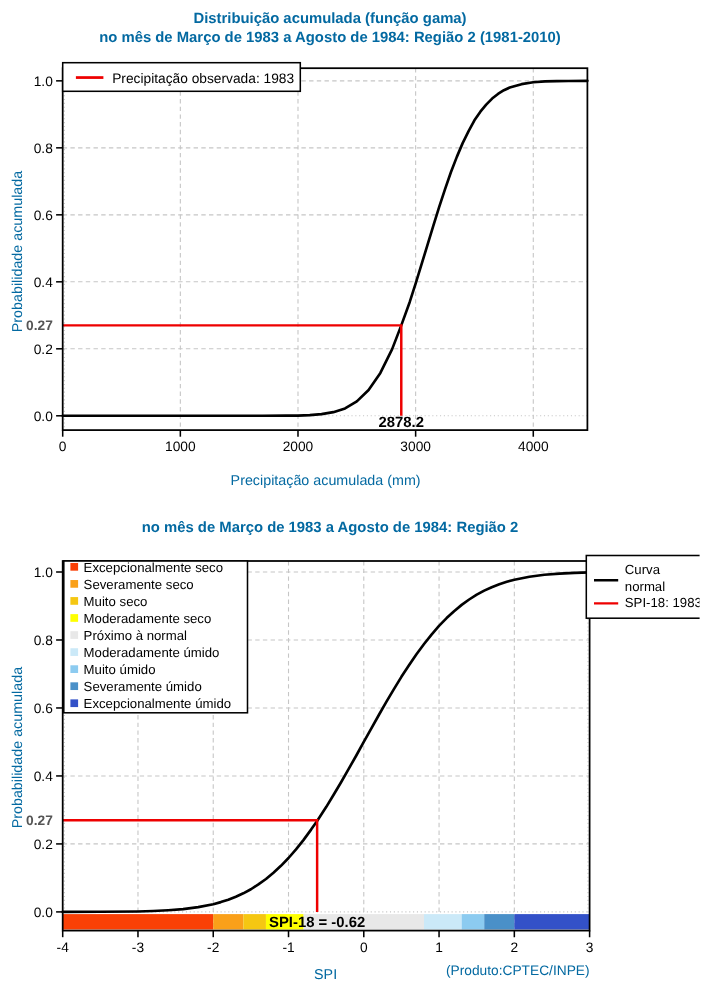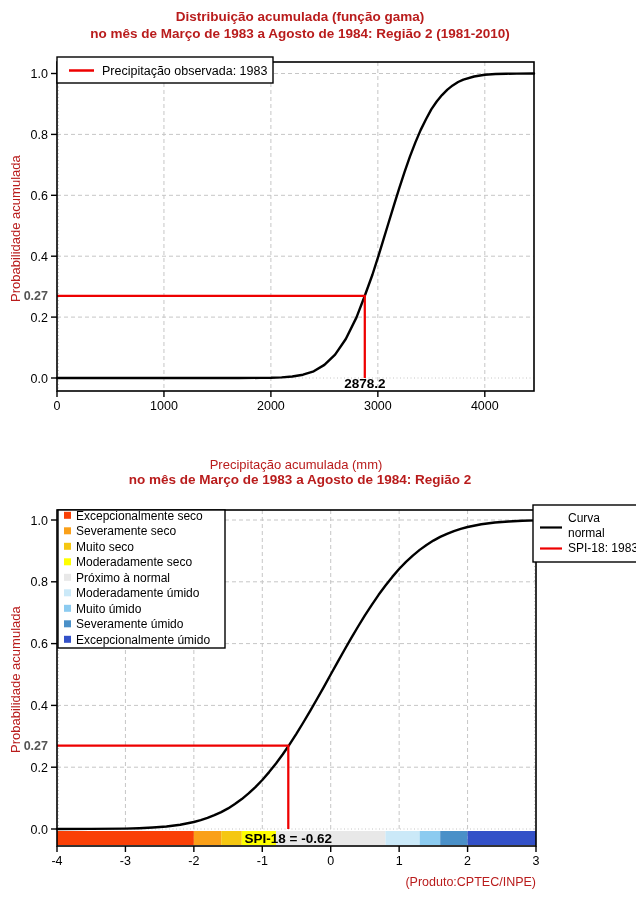--- a/index.html
+++ b/index.html
@@ -1,20 +1,20 @@
 <!DOCTYPE html>
 <html><head>
 <meta charset="utf-8">
 <style>
   html,body{margin:0;padding:0;background:#ffffff;}
   .page{position:relative;width:636px;height:900px;background:#ffffff;overflow:hidden;
-        font-family:"Liberation Sans", sans-serif;color:#b91c1c;}
+        font-family:"Liberation Sans", sans-serif;color:#0369a1;}
   .abs{position:absolute;}
   .title{left:0;width:600px;text-align:center;font-weight:bold;font-size:13.5px;line-height:17px;white-space:nowrap;}
-  .axlab{left:0;width:592px;text-align:center;font-size:13px;white-space:nowrap;margin-top:28px;}
+  .axlab{left:0;width:592px;text-align:center;font-size:13px;white-space:nowrap;}
   .ylab{font-size:13px;white-space:nowrap;transform:rotate(-90deg);transform-origin:left top;}
   .note{font-size:12.5px;text-align:right;white-space:nowrap;}
   svg{position:absolute;left:0;overflow:visible;}
   svg text{font-family:"Liberation Sans", sans-serif;}
 </style>
 </head>
 <body>
 
 <div class="page">
 

